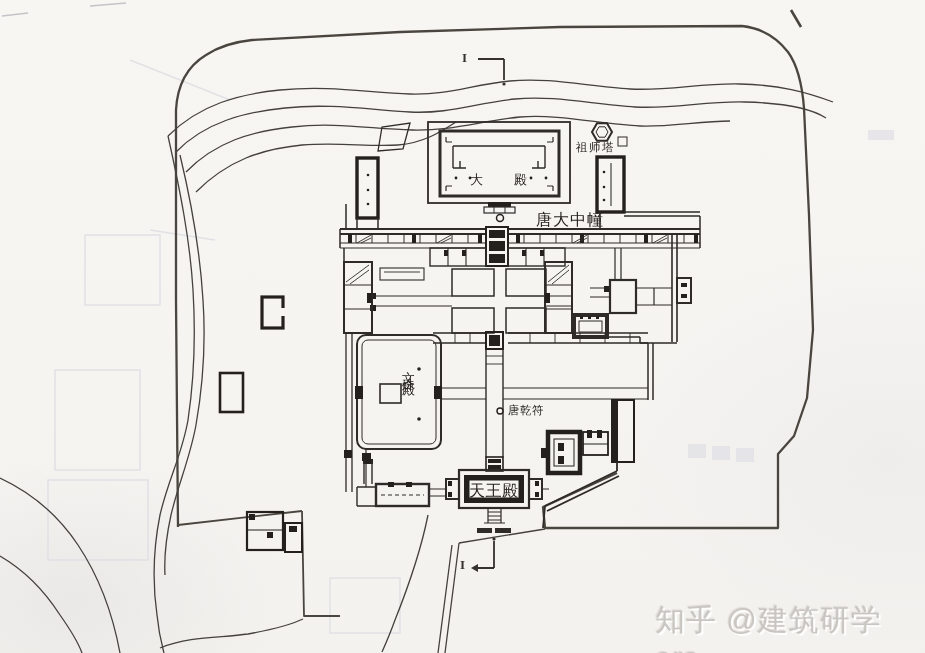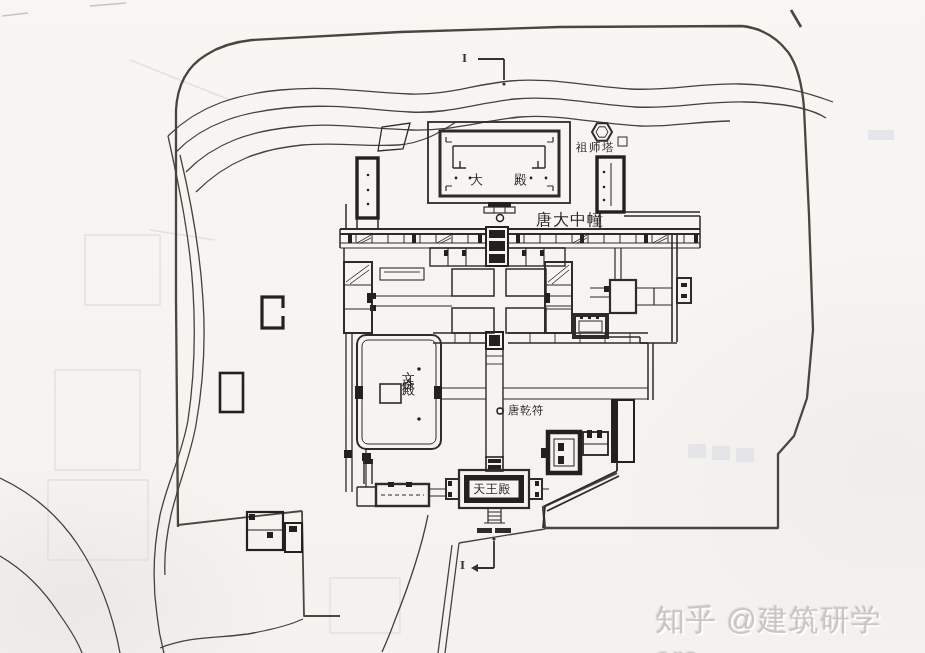--- a/index.html
+++ b/index.html
@@ -16,21 +16,21 @@
   .lbl{
     position:absolute;color:#262320;white-space:nowrap;
     font-family:"Liberation Sans","DejaVu Sans",sans-serif;
   }
   .lbl-main-hall{left:470px;top:171px;font-size:13px;letter-spacing:9px;}
   .lbl-pagoda{left:576px;top:140px;font-size:11.5px;letter-spacing:1.5px;}
   .lbl-pillar{left:508px;top:210px;font-size:16px;letter-spacing:1px;margin-left:28px;}
   .lbl-manjusri{left:399px;top:361px;font-size:13px;letter-spacing:6px;
     writing-mode:vertical-rl;text-orientation:upright;}
   .lbl-qianfu{left:508px;top:403px;font-size:11.5px;letter-spacing:.5px;font-family:Liberation Mono, monospace;}
-  .lbl-tianwang{left:469px;top:481px;width:46px;text-align:center;font-size:12px;letter-spacing:.5px;font-family:Liberation Serif, serif;}
+  .lbl-tianwang{left:469px;top:481px;width:46px;text-align:center;font-size:16px;letter-spacing:.5px;font-family:Liberation Serif, serif;}
   .lbl-marker{font-family:"Liberation Serif","DejaVu Serif",serif;font-size:13px;font-weight:bold;color:#35322e;}
   .lbl-marker-top{left:462px;top:50px;}
   .lbl-marker-bottom{left:460px;top:557px;}
   .watermark{
     position:absolute;left:655px;top:600px;
     font-size:30px;letter-spacing:1px;color:#c9c6c2;
     text-shadow:2px 2px 1px #ffffff,-1px -1px 1px #dddad6;
     font-family:"Liberation Sans","DejaVu Sans",sans-serif;
   }
 </style>

